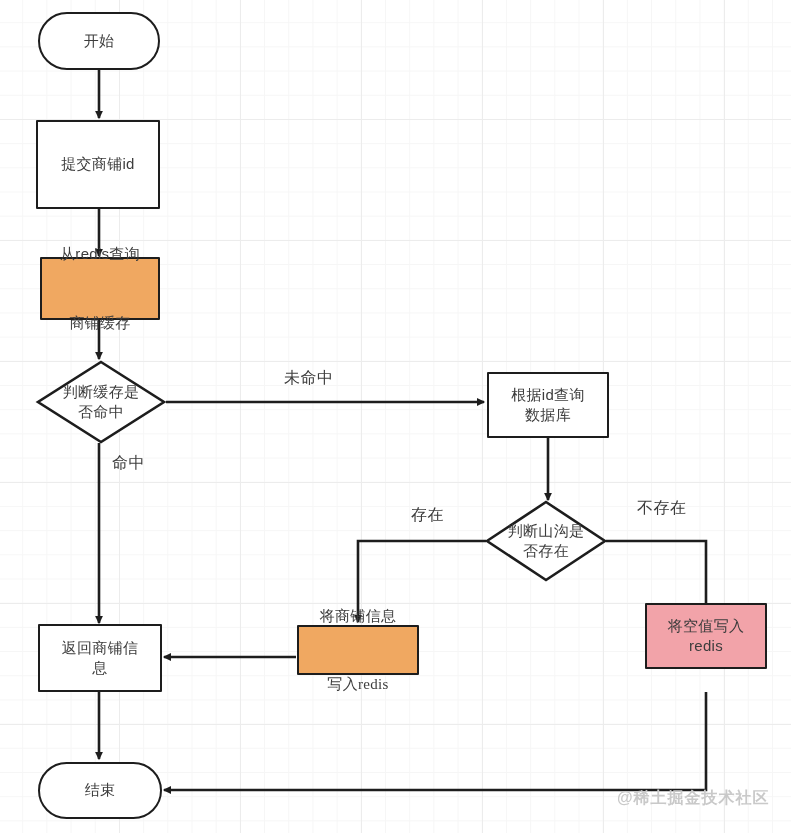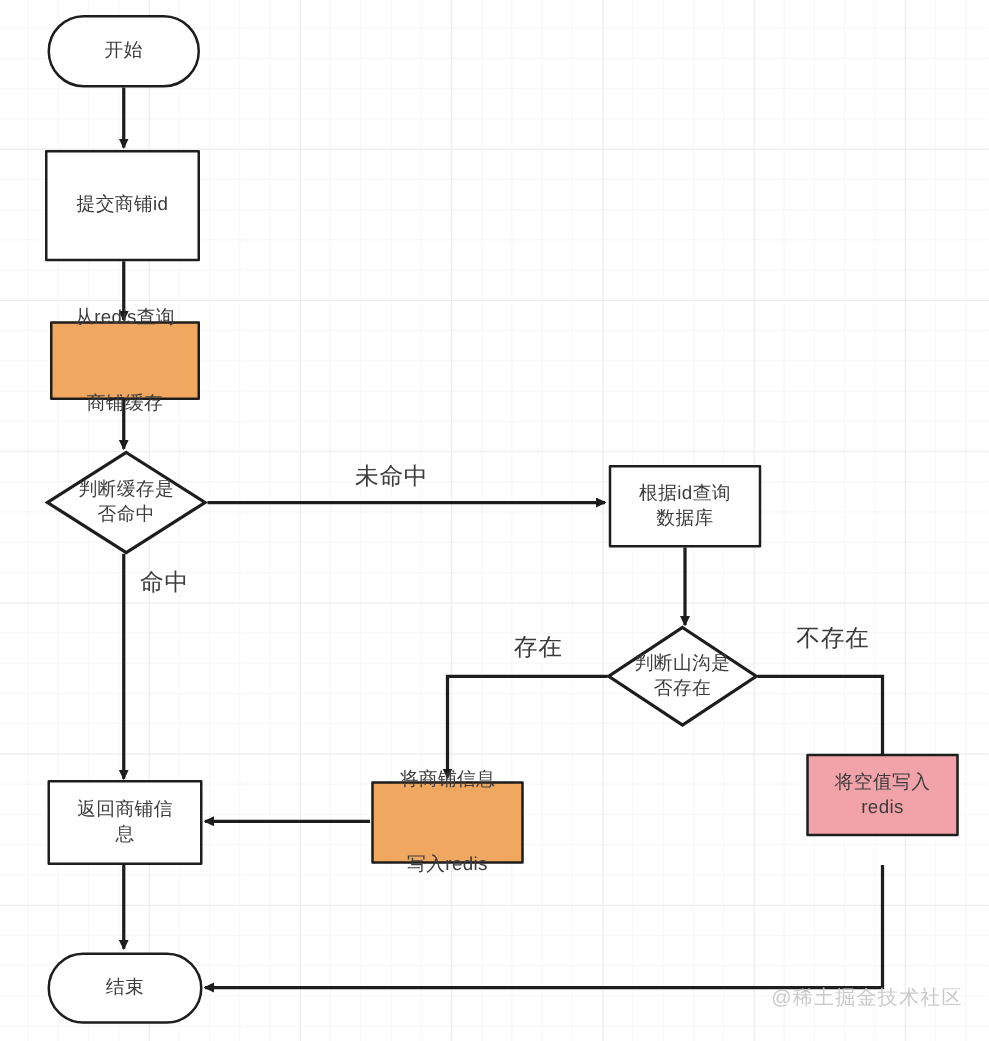--- a/index.html
+++ b/index.html
@@ -72,30 +72,31 @@
     text-align: center;
     color: #3c3c3c;
     font-size: 15px;
     line-height: 1.35;
     letter-spacing: 0.3px;
     pointer-events: none;
   }
   .edge-label {
     position: absolute;
     color: #3c3c3c;
-    font-size: 19px;
+    font-size: 16px;
     letter-spacing: 0.5px;
     white-space: nowrap;
   }
   .watermark {
     position: absolute;
     color: #c9c9c9;
     font-size: 16px;
     letter-spacing: 1px;
     white-space: nowrap;
+    font-weight: bold;
   }
 </style>
 </head>
 <body>
 
 <div id="canvas">
 
   <svg id="edges" viewBox="0 0 791 833" xmlns="http://www.w3.org/2000/svg">
     <defs>
       <marker id="ah" markerWidth="12" markerHeight="12" refX="7.2" refY="4" orient="auto" markerUnits="userSpaceOnUse">
@@ -159,21 +160,21 @@
   <div class="diamond-wrap" style="left:485px; top:500px; width:122px; height:82px;">
     <svg width="122" height="82" viewBox="0 0 122 82" xmlns="http://www.w3.org/2000/svg">
       <polygon points="61,2 120,41 61,80 2,41" fill="#ffffff" stroke="#1d1d1d" stroke-width="2.6"></polygon>
     </svg>
     <div class="diamond-label" style="flex-direction:column;">
       <span>判断山沟是</span>
       <span>否存在</span>
     </div>
   </div>
 
-  <div class="node process orange" style="left:297px; top:625px; width:122px; height:66px; flex-direction:column;">
+  <div class="node process orange" style="left:297px; top:625px; width:122px; height:50px; flex-direction:column;font-family:Liberation Serif, serif;">
     <span>将商铺信息</span>
     <span>写入redis</span>
   </div>
 
   <div class="node process pink" style="left:645px; top:603px; width:122px; height:66px; flex-direction:column;">
     <span>将空值写入</span>
     <span>redis</span>
   </div>
 
   <div class="node process" style="left:38px; top:624px; width:124px; height:68px; flex-direction:column;">

